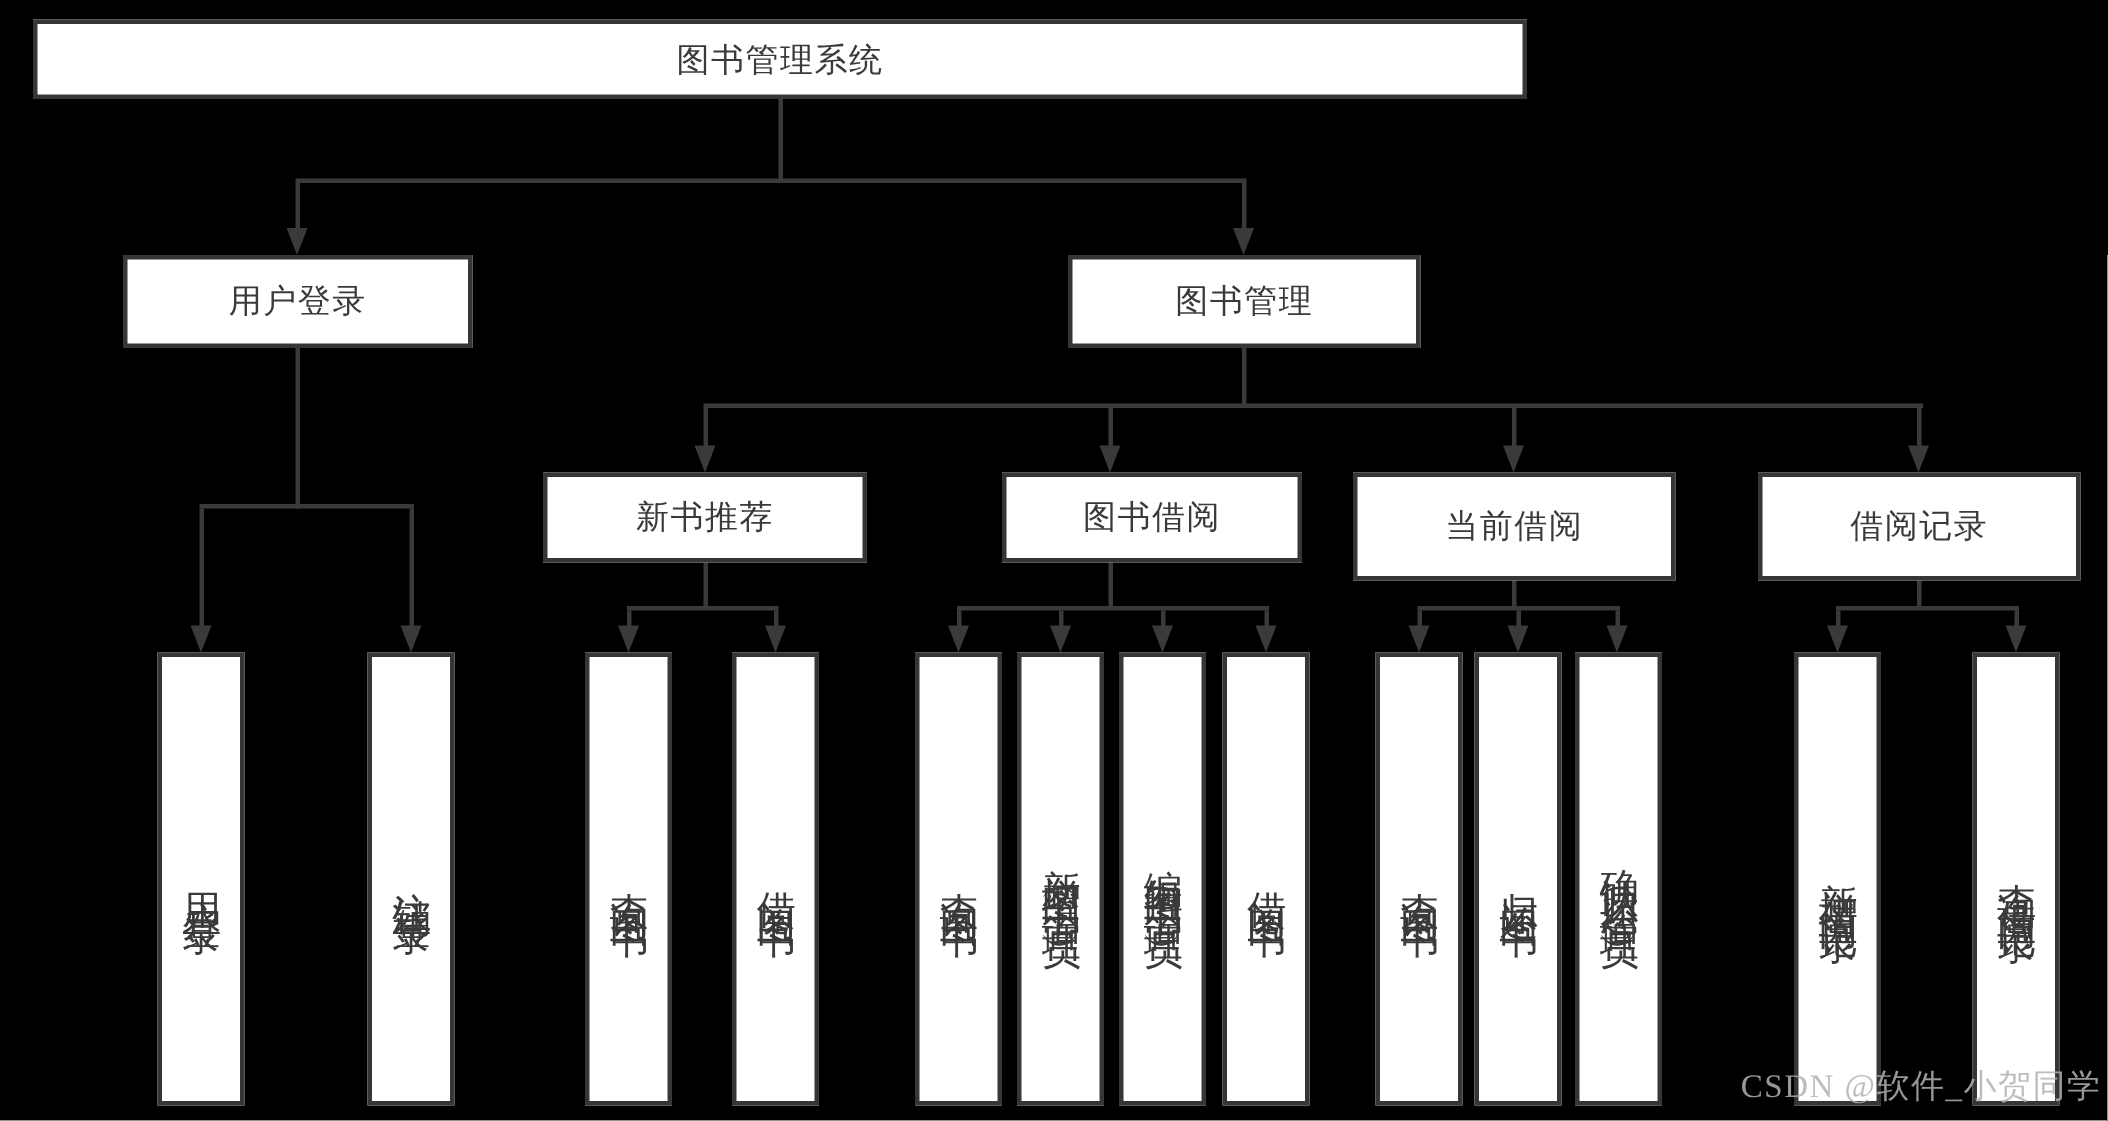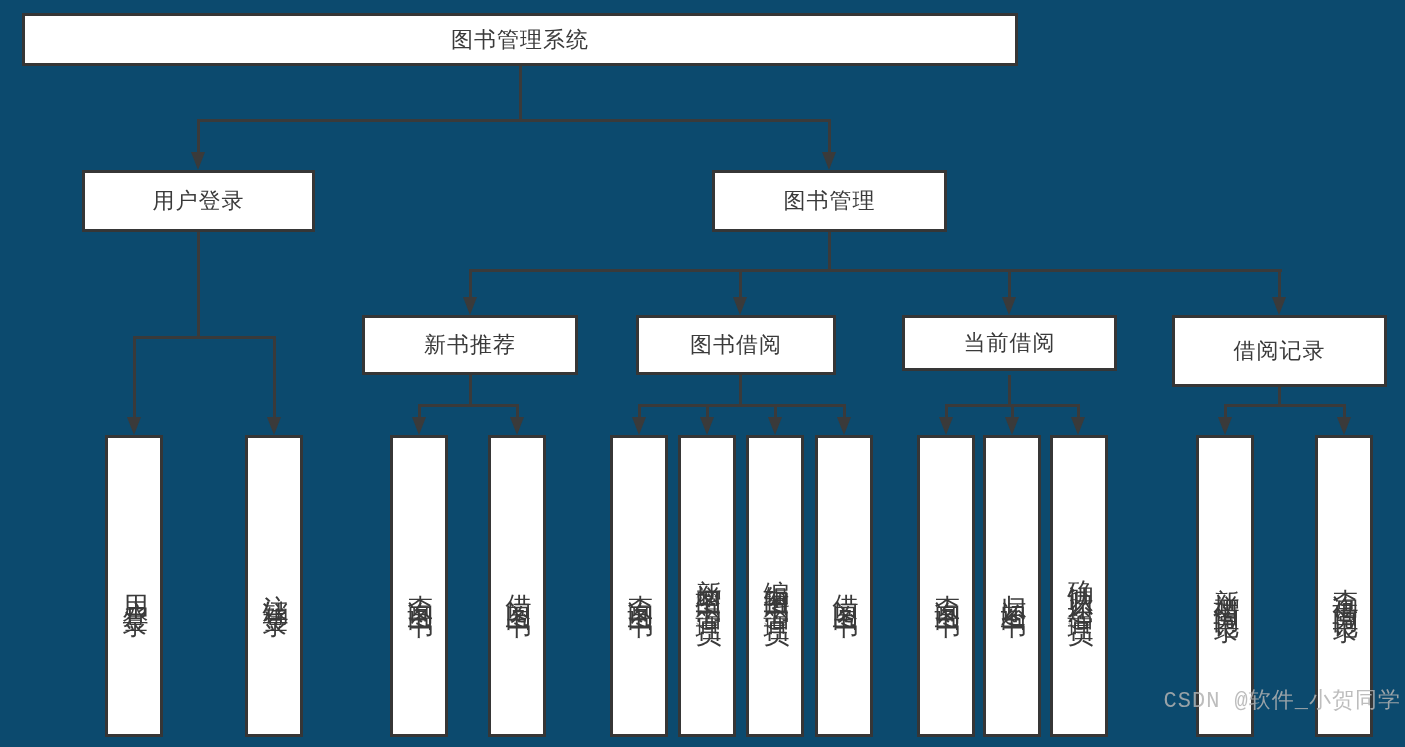--- a/index.html
+++ b/index.html
@@ -1,36 +1,36 @@
 <!DOCTYPE html>
 <html><head>
 <meta charset="utf-8">
 <style>
   html,body{margin:0;padding:0;background:#ffffff;}
   .stage{
-    position:relative;width:1405px;height:747px;background:#0c4a6e;overflow:hidden;
-    font-family:Liberation Mono, monospace;color:#333333;
+    position:relative;width:1405px;height:747px;background:#000000;overflow:hidden;
+    font-family:Liberation Serif, serif;color:#333333;
   }
   .box{
     position:absolute;box-sizing:border-box;border:3px solid #363636;background:#ffffff;
     display:flex;align-items:center;justify-content:center;z-index:2;
   }
   .hlabel{font-size:22px;color:#3a3a3a;letter-spacing:1px;white-space:nowrap;}
   .vtext{
     writing-mode:vertical-rl;text-orientation:upright;
     font-size:26px;letter-spacing:6px;color:#3a3a3a;line-height:1;
   }
   .ln{position:absolute;background:#3a3a3a;z-index:1;}
   .ar{
     position:absolute;width:0;height:0;z-index:1;
     border-left:7px solid transparent;border-right:7px solid transparent;
     border-top:18px solid #3a3a3a;
   }
   .watermark{
-    position:absolute;right:4px;top:685px;z-index:5;
+    position:absolute;right:4px;top:709px;z-index:5;
     font-size:22px;color:rgba(178,178,178,0.85);letter-spacing:1px;white-space:nowrap;
   }
 </style>
 </head>
 <body>
 
 <div class="stage">
 
   <div class="box" style="left:22px;top:13px;width:996px;height:53px">
     <span class="hlabel">图书管理系统</span>
@@ -39,24 +39,24 @@
   <div class="box" style="left:82px;top:170px;width:233px;height:62px">
     <span class="hlabel">用户登录</span>
   </div>
   <div class="box" style="left:362px;top:315px;width:216px;height:60px">
     <span class="hlabel">新书推荐</span>
   </div>
 
   <div class="box" style="left:712px;top:170px;width:235px;height:62px">
     <span class="hlabel">图书管理</span>
   </div>
-  <div class="box" style="left:636px;top:315px;width:200px;height:60px">
+  <div class="box" style="left:668px;top:315px;width:200px;height:60px">
     <span class="hlabel">图书借阅</span>
   </div>
-  <div class="box" style="left:902px;top:315px;width:215px;height:56px">
+  <div class="box" style="left:902px;top:315px;width:215px;height:72px">
     <span class="hlabel">当前借阅</span>
   </div>
   <div class="box" style="left:1172px;top:315px;width:215px;height:72px">
     <span class="hlabel">借阅记录</span>
   </div>
 
   <div class="box" style="left:105px;top:435px;width:58px;height:302px">
     <span class="vtext">用户登录</span>
   </div>
   <div class="box" style="left:245px;top:435px;width:58px;height:302px">

